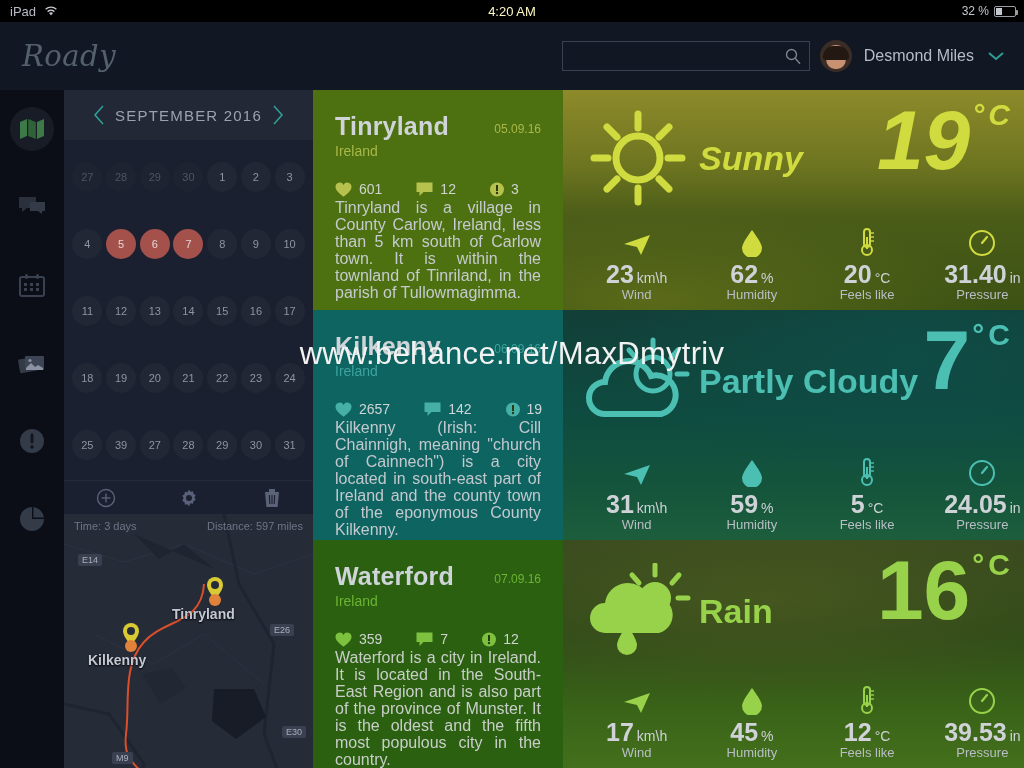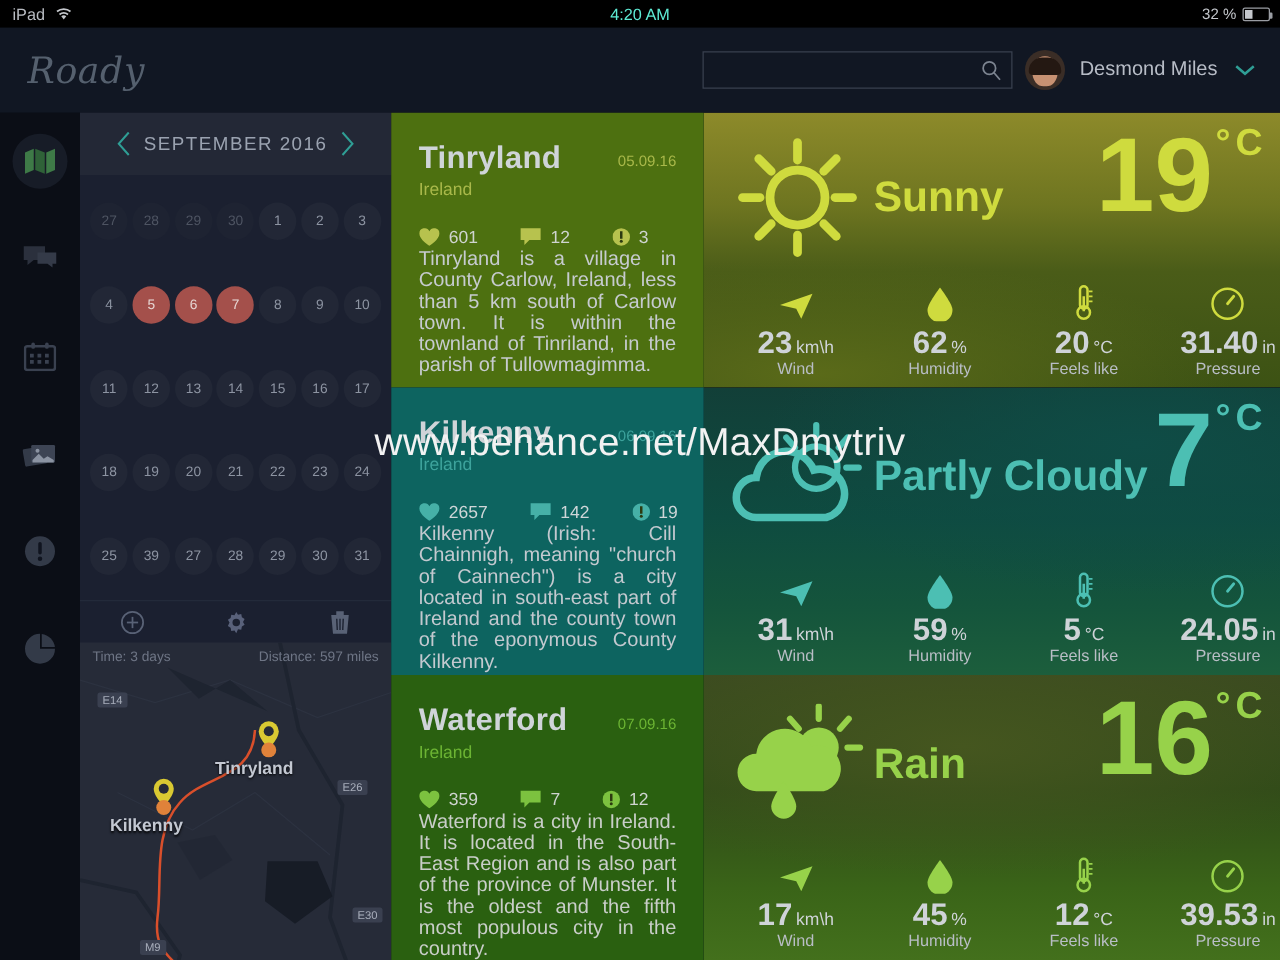--- a/index.html
+++ b/index.html
@@ -5,21 +5,21 @@
   * { margin:0; padding:0; box-sizing:border-box; }
   html,body { width:1024px; height:768px; overflow:hidden; background:#0b0e16;
     font-family:"Liberation Sans", sans-serif; }
 
   #app { position:relative; width:1024px; height:768px; }
 
   
   .statusbar { position:absolute; top:0; left:0; width:1024px; height:22px;
     background:#000; color:#b9bcc2; font-size:13px; display:flex; align-items:center; z-index:40; }
   .sb-left { display:flex; align-items:center; gap:7px; padding-left:10px; }
-  .sb-center { position:absolute; left:0; right:0; text-align:center; font-size:13px; color:#5eead4; }
+  .sb-center { position:absolute; left:0; right:0; text-align:center; font-size:13px; color:#fef9c3; }
   .sb-right { position:absolute; right:8px; display:flex; align-items:center; gap:5px; font-size:12px; color:#c4c7cc;}
   .batt { width:22px; height:11px; border:1px solid #9a9da3; border-radius:2px; position:relative; }
   .batt::after{ content:""; position:absolute; right:-3px; top:3px; width:2px; height:5px; background:#9a9da3; border-radius:0 1px 1px 0;}
   .batt i{ position:absolute; left:1px; top:1px; bottom:1px; width:32%; background:#c4c7cc; display:block;}
 
   
   .header { position:absolute; top:22px; left:0; width:1024px; height:68px;
     background:#111723; display:flex; align-items:center; z-index:30; }
   .logo { margin-left:22px; width:290px; font-family:"DejaVu Serif", serif; font-style:italic;
     font-size:29px; color:#55606e; letter-spacing:0.5px; }
@@ -96,21 +96,21 @@
   .w2 .wbg { background:
       radial-gradient(110% 70% at 45% 25%, #45561f 0%, rgba(0,0,0,0) 65%),
       linear-gradient(180deg,#3b4a20 0%,#2f4a18 40%,#3a6418 75%,#43701c 100%); }
   .wtop { position:absolute; top:0; left:0; right:0; height:62%; display:flex; align-items:center; padding-left:20px; }
   .w-icon { width:110px; height:110px; flex:0 0 110px; display:flex; align-items:center; justify-content:center; }
   .w-cond { font-size:34px; font-weight:bold; line-height:36px; margin-left:6px; }
   .w-temp { position:absolute; right:14px; top:8px; display:flex; align-items:flex-start; font-weight:bold; }
   .w-temp .num { font-size:84px; line-height:84px; }
   .w-temp .deg { font-size:30px; line-height:34px; margin-left:2px; }
   .w-temp .unit { font-size:30px; line-height:34px; margin-left:4px; }
-  .w0 .w-cond,.w0 .w-temp { color:#cfdb3e; }
+  .w0 .w-cond,.w0 .w-temp { color:#cfdb3e;font-style:italic; }
   .w1 .w-cond,.w1 .w-temp { color:#4cbfb3; }
   .w2 .w-cond,.w2 .w-temp { color:#97d24a; }
   .wstats { position:absolute; left:0; right:0; bottom:8px; display:flex; }
   .wstat { flex:1; text-align:center; color:#cfd3d8;padding-left:32px; }
   .wstat .si { height:34px; display:flex; align-items:flex-end; justify-content:center; }
   .wstat .v { font-size:25px; font-weight:bold; margin-top:3px; }
   .wstat .v small { font-size:14px; font-weight:normal; margin-left:3px; }
   .wstat .l { font-size:13px; color:#b9bec6; margin-top:-2px; }
 
   

